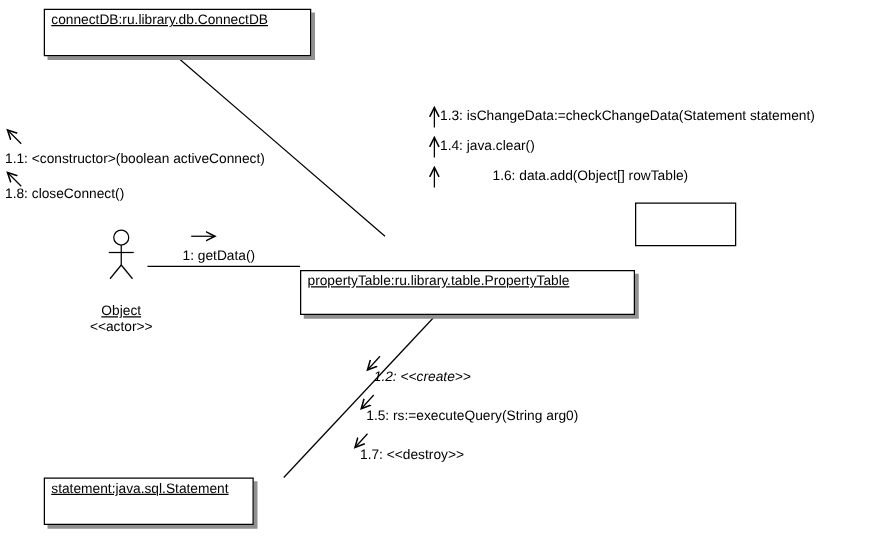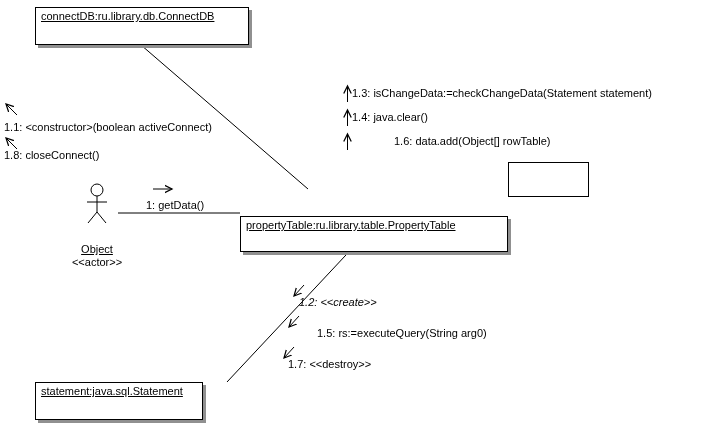--- a/index.html
+++ b/index.html
@@ -77,16 +77,16 @@
   <div class="msg" style="left:146px; top:199px;">1: getData()</div>
 
   <div class="msg" style="left:4px; top:121px;">1.1: &lt;constructor&gt;(boolean activeConnect)</div>
   <div class="msg" style="left:4px; top:149px;">1.8: closeConnect()</div>
 
   <div class="msg" style="left:352px; top:87px;">1.3: isChangeData:=checkChangeData(Statement statement)</div>
   <div class="msg" style="left:352px; top:111px;">1.4: java.clear()</div>
   <div class="msg" style="left:352px; top:135px;margin-left:42px;">1.6: data.add(Object[] rowTable)</div>
 
   <div class="msg" style="left:299px; top:296px;font-style:italic;">1.2: &lt;&lt;create&gt;&gt;</div>
-  <div class="msg" style="left:293px; top:327px;margin-left:24px;">1.5: rs:=executeQuery(String arg0)</div>
+  <div class="msg" style="left:293px; top:327px;">1.5: rs:=executeQuery(String arg0)</div>
   <div class="msg" style="left:288px; top:358px;">1.7: &lt;&lt;destroy&gt;&gt;</div>
 
 </div>
 
 </body></html>

